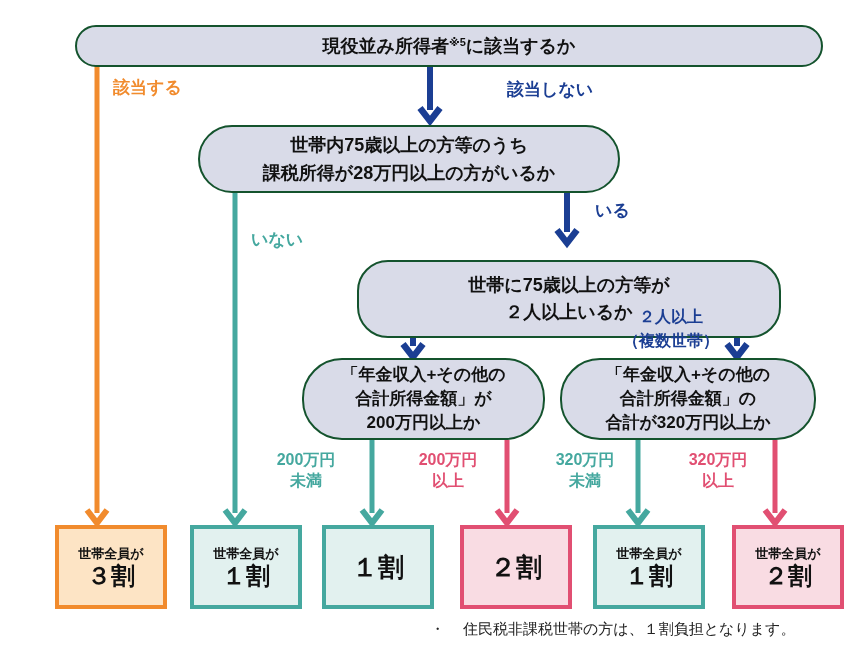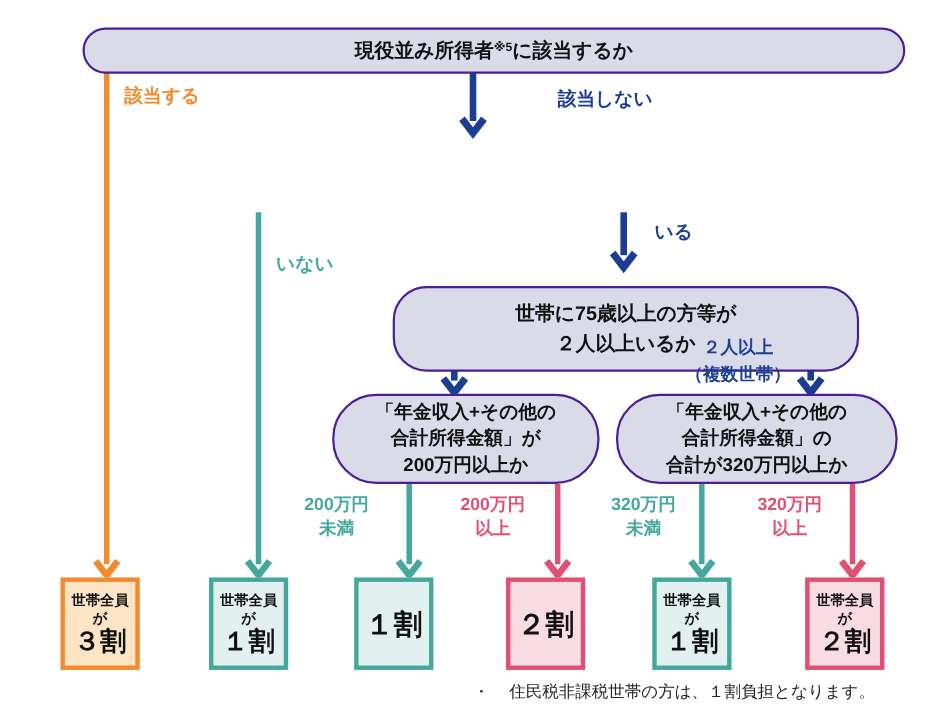--- a/index.html
+++ b/index.html
@@ -2,21 +2,21 @@
 <html lang="ja"><head>
 <meta charset="utf-8">
 <style>
   html,body{margin:0;padding:0;background:#ffffff;}
   #canvas{
     position:relative;width:865px;height:648px;background:#ffffff;overflow:hidden;
     font-family:"Liberation Sans","DejaVu Sans",sans-serif;color:#111;
   }
   #connector-layer{position:absolute;left:0;top:0;width:865px;height:648px;}
   .qbox{
-    position:absolute;box-sizing:border-box;background:#d9dbe8;border:2px solid #4c1d95;
+    position:absolute;box-sizing:border-box;background:#d9dbe8;border:2px solid #14532d;
     display:flex;flex-direction:column;align-items:center;justify-content:center;
     text-align:center;font-weight:bold;color:#111;
   }
   .qbox .qline{display:block;}
   #q1{left:75px;top:25px;width:748px;height:42px;border-radius:21px;font-size:18px;}
   #q1 .sup{font-size:11px;vertical-align:6px;font-weight:bold;}
   #q2{left:198px;top:125px;width:422px;height:68px;border-radius:34px;font-size:18px;line-height:28px;}
   #q3{left:357px;top:260px;width:424px;height:78px;border-radius:31px;font-size:18px;line-height:27px;}
   #q4l{left:302px;top:358px;width:243px;height:82px;border-radius:40px;font-size:17px;line-height:24px;}
   #q4r{left:560px;top:358px;width:256px;height:82px;border-radius:40px;font-size:17px;line-height:24px;}
@@ -30,21 +30,21 @@
   #lbl-not-applies{left:459px;top:78px;font-size:17px;margin-left:48px;}
   #lbl-no-one{left:251px;top:193px;font-size:17px;margin-top:35px;}
   #lbl-yes-one{left:595px;top:199px;font-size:17px;}
   #lbl-one-person{left:418px;top:305px;width:122px;font-size:16px;line-height:24px;}
   #lbl-two-plus{left:610px;top:305px;width:122px;font-size:16px;line-height:24px;}
   #lbl-lt200{left:263px;top:449px;width:86px;font-size:16px;line-height:21px;}
   #lbl-ge200{left:405px;top:449px;width:86px;font-size:16px;line-height:21px;}
   #lbl-lt320{left:542px;top:449px;width:86px;font-size:16px;line-height:21px;}
   #lbl-ge320{left:675px;top:449px;width:86px;font-size:16px;line-height:21px;}
   .rbox{
-    position:absolute;top:525px;width:72px;height:84px;box-sizing:border-box;
+    position:absolute;top:525px;width:112px;height:84px;box-sizing:border-box;
     display:flex;flex-direction:column;align-items:center;justify-content:center;
     text-align:center;font-weight:bold;gap:1px;
   }
   .rbox .sub{font-size:13px;line-height:16px;}
   .rbox .main{font-size:24px;line-height:26px;}
   .rbox.big-only .main{font-size:26px;}
   .rbox.orange{border:4px solid #f18b2d;background:#fde4c5;}
   .rbox.teal{border:4px solid #45a89f;background:#e2f1ef;}
   .rbox.pink{border:4px solid #e14f72;background:#f9dce3;}
   #r1{left:55px;} #r2{left:190px;} #r3{left:322px;}
@@ -115,20 +115,24 @@
     <g>
       <line class="shaft pink-stroke" x1="775" y1="440" x2="775" y2="513" stroke-width="5"></line>
       <path class="head pink-stroke" d="M765 510 L775 523 L785 510" stroke-width="6"></path>
     </g>
   </svg>
 
   <div id="q1" class="qbox">
     <div class="qline"><span>現役並み所得者</span><span class="sup">※5</span><span>に該当するか</span></div>
   </div>
 
+  <div id="q2" class="qbox">
+    <span class="qline">世帯内75歳以上の方等のうち</span>
+    <span class="qline">課税所得が28万円以上の方がいるか</span>
+  </div>
 
   <div id="q3" class="qbox">
     <span class="qline">世帯に75歳以上の方等が</span>
     <span class="qline">２人以上いるか</span>
   </div>
 
   <div id="q4l" class="qbox">
     <span class="qline">「年金収入+その他の</span>
     <span class="qline">合計所得金額」が</span>
     <span class="qline">200万円以上か</span>

